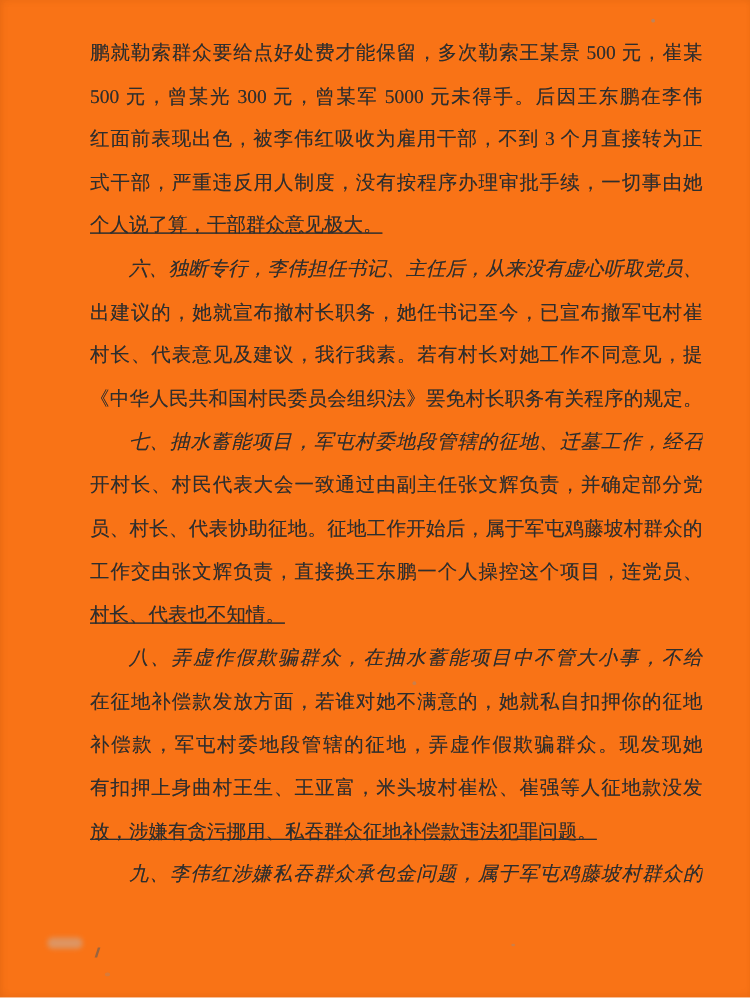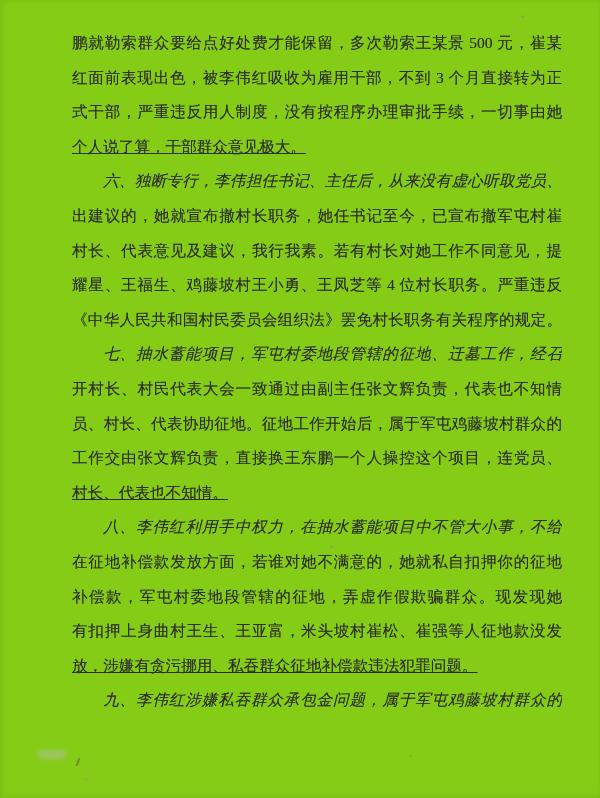--- a/index.html
+++ b/index.html
@@ -69,37 +69,37 @@
     width: 2px;
     height: 8px;
     background: #5a5a5a;
     transform: skewX(-18deg);
     opacity: 0.6;
   }
 </style>
 </head>
 <body>
 
-<div class="page" style="background: #84cc16;">
+<div class="page" style="background: #f97316;">
   <div class="text-block" id="text-block" style="color: rgb(46, 46, 46);">
       <div class="line">鹏就勒索群众要给点好处费才能保留，多次勒索王某景 500 元，崔某</div>
+      <div class="line">500 元，曾某光 300 元，曾某军 5000 元未得手。后因王东鹏在李伟</div>
       <div class="line">红面前表现出色，被李伟红吸收为雇用干部，不到 3 个月直接转为正</div>
       <div class="line">式干部，严重违反用人制度，没有按程序办理审批手续，一切事由她</div>
       <div class="line end">个人说了算，干部群众意见极大。</div>
       <div class="line indent">六、独断专行，李伟担任书记、主任后，从来没有虚心听取党员、</div>
       <div class="line">出建议的，她就宣布撤村长职务，她任书记至今，已宣布撤军屯村崔</div>
       <div class="line">村长、代表意见及建议，我行我素。若有村长对她工作不同意见，提</div>
-      <div class="line">耀星、王福生、鸡藤坡村王小勇、王凤芝等 4 位村长职务。严重违反</div>
       <div class="line">《中华人民共和国村民委员会组织法》罢免村长职务有关程序的规定。</div>
       <div class="line indent">七、抽水蓄能项目，军屯村委地段管辖的征地、迁墓工作，经召</div>
-      <div class="line">开村长、村民代表大会一致通过由副主任张文辉负责，代表也不知情</div>
+      <div class="line">开村长、村民代表大会一致通过由副主任张文辉负责，并确定部分党</div>
       <div class="line">员、村长、代表协助征地。征地工作开始后，属于军屯鸡藤坡村群众的</div>
       <div class="line">工作交由张文辉负责，直接换王东鹏一个人操控这个项目，连党员、</div>
       <div class="line end">村长、代表也不知情。</div>
-      <div class="line indent">八、李伟红利用手中权力，在抽水蓄能项目中不管大小事，不给</div>
+      <div class="line indent">八、弄虚作假欺骗群众，在抽水蓄能项目中不管大小事，不给</div>
       <div class="line">在征地补偿款发放方面，若谁对她不满意的，她就私自扣押你的征地</div>
       <div class="line">补偿款，军屯村委地段管辖的征地，弄虚作假欺骗群众。现发现她</div>
       <div class="line">有扣押上身曲村王生、王亚富，米头坡村崔松、崔强等人征地款没发</div>
       <div class="line end">放，涉嫌有贪污挪用、私吞群众征地补偿款违法犯罪问题。</div>
       <div class="line indent">九、李伟红涉嫌私吞群众承包金问题，属于军屯鸡藤坡村群众的</div>
     </div>
   <div class="speck s1"></div>
   <div class="speck s2"></div>
   <div class="speck s3"></div>
   <div class="speck s4"></div>

